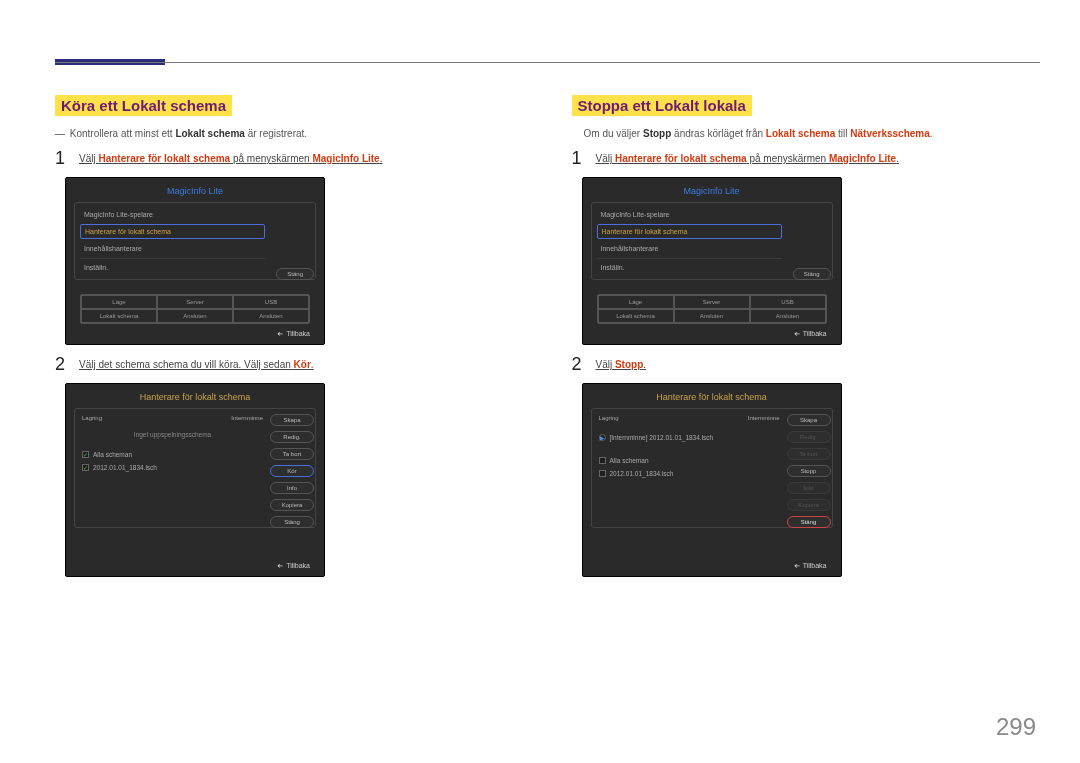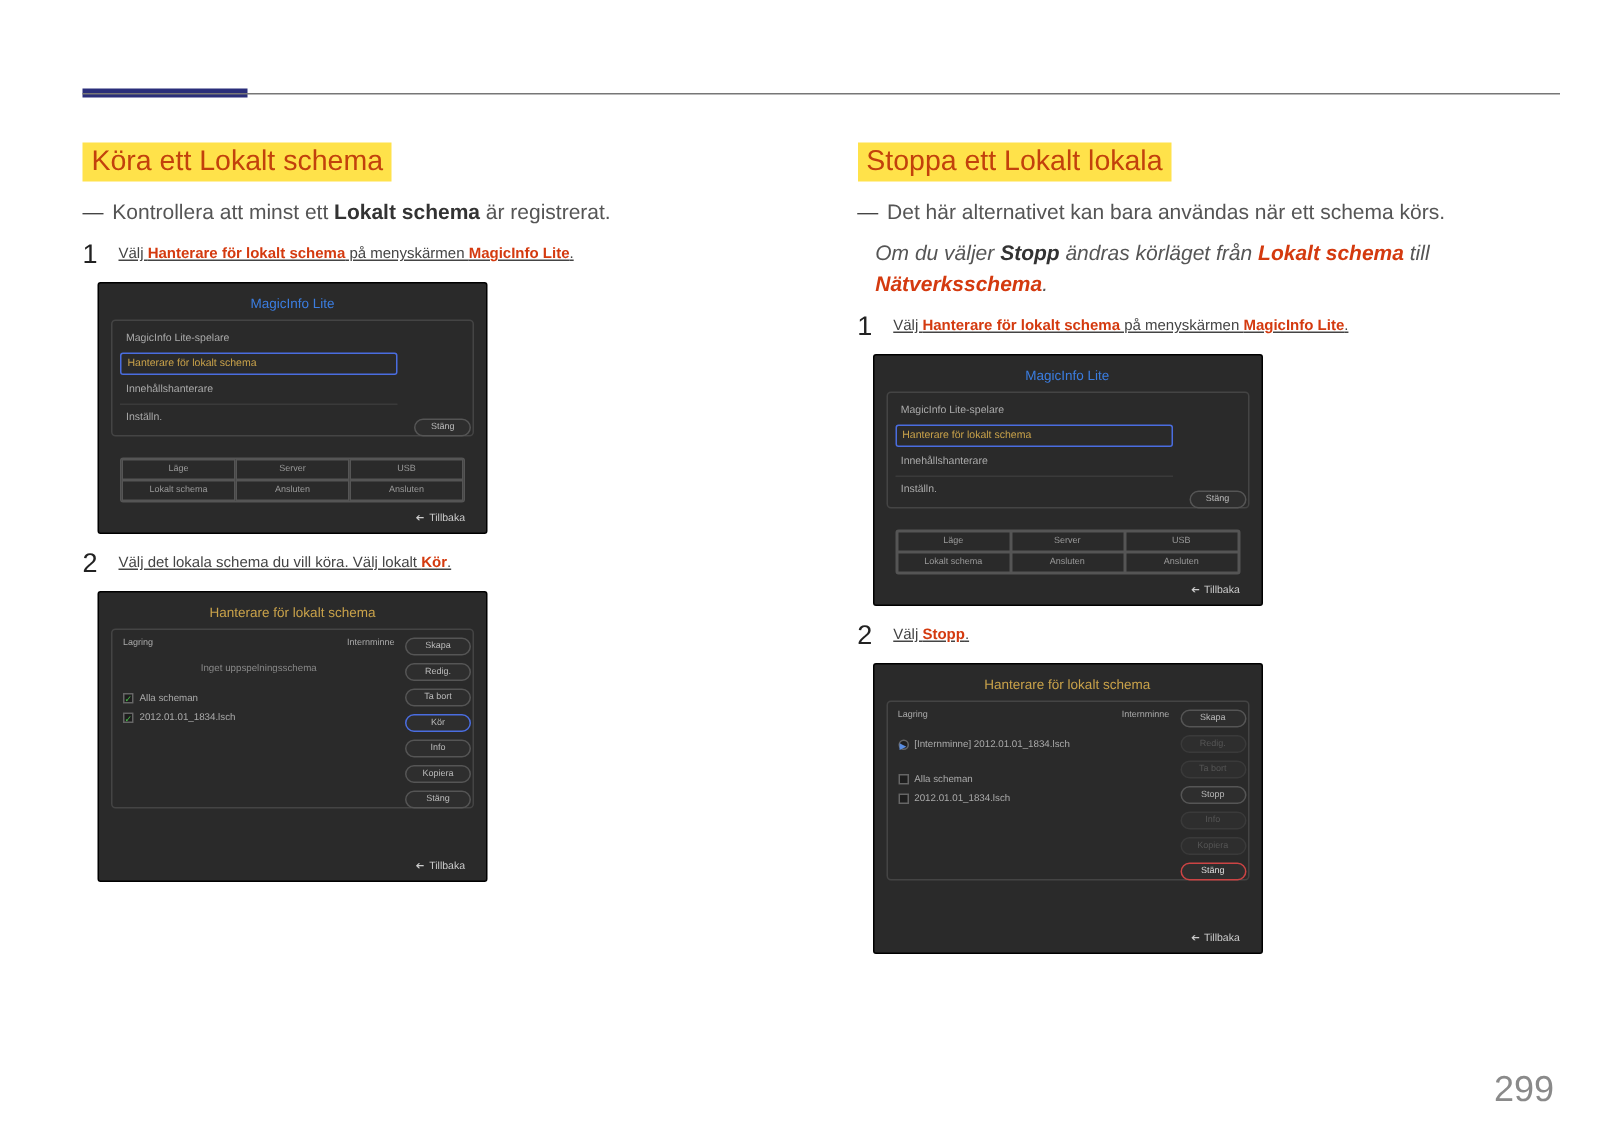--- a/index.html
+++ b/index.html
@@ -32,27 +32,27 @@
     left: 55px;
     right: 40px;
     display: flex;
     gap: 48px;
   }
   .col { flex: 1; }
   h2 {
     background: #ffe24a;
     display: inline-block;
     padding: 2px 6px;
-    font-size: 19px;
-    font-weight: 400;
-    color: #c2410c;
+    font-size: 15px;
+    font-weight: 700;
+    color: #701a75;
     margin-bottom: 10px;
   }
   .note {
-    font-size: 14px;
+    font-size: 10px;
     color: #555;
     margin-bottom: 6px;
     line-height: 1.5;
   }
   .note .dash { color: #444; margin-right: 2px; }
   .bold-red { color: #d43a0f; font-weight: 700; }
   .bold { font-weight: 700; color: #333; }
   .step {
     display: flex;
     align-items: flex-start;
@@ -271,21 +271,21 @@
         <div class="grid-cell">Lokalt schema</div>
         <div class="grid-cell">Ansluten</div>
         <div class="grid-cell">Ansluten</div>
       </div>
       <div class="footer-bar"><span class="ret-icon">➔</span><span>Tillbaka</span></div>
     </div>
 
     <div class="step">
       <div class="num">2</div>
       <div class="txt">
-        <span>Välj det lokala schema du vill köra. Välj lokalt </span><span class="bold-red">Kör</span><span>.</span>
+        <span>Välj det schema schema du vill köra. Välj sedan </span><span class="bold-red">Kör</span><span>.</span>
       </div>
     </div>
 
     
     <div class="screen2">
       <div class="screen-title gold">Hanterare för lokalt schema</div>
       <div class="list-area" style="padding-right:50px;">
         <div class="row-head">
           <span>Lagring</span>
           <span>Internminne</span>
@@ -308,25 +308,21 @@
         <div class="pill">Info</div>
         <div class="pill">Kopiera</div>
         <div class="pill">Stäng</div>
       </div>
       <div class="footer-bar" style="margin-top:34px;"><span class="ret-icon">➔</span><span>Tillbaka</span></div>
     </div>
   </div>
 
   <div class="col">
     <h2>Stoppa ett Lokalt lokala</h2>
-    <div class="note">
-      <span class="dash">―</span>
-      <span>Det här alternativet kan bara användas när ett schema körs.</span>
-    </div>
-    <div class="note" style="padding-left:12px;font-style:italic;">
+    <div class="note" style="padding-left:12px;">
       <span>Om du väljer </span><span class="bold">Stopp</span><span> ändras körläget från </span><span class="bold-red">Lokalt schema</span><span> till </span><span class="bold-red">Nätverksschema</span><span>.</span>
     </div>
 
     <div class="step">
       <div class="num">1</div>
       <div class="txt">
         <span>Välj </span><span class="bold-red">Hanterare för lokalt schema</span><span> på menyskärmen </span><span class="bold-red">MagicInfo Lite</span><span>.</span>
       </div>
     </div>
 

